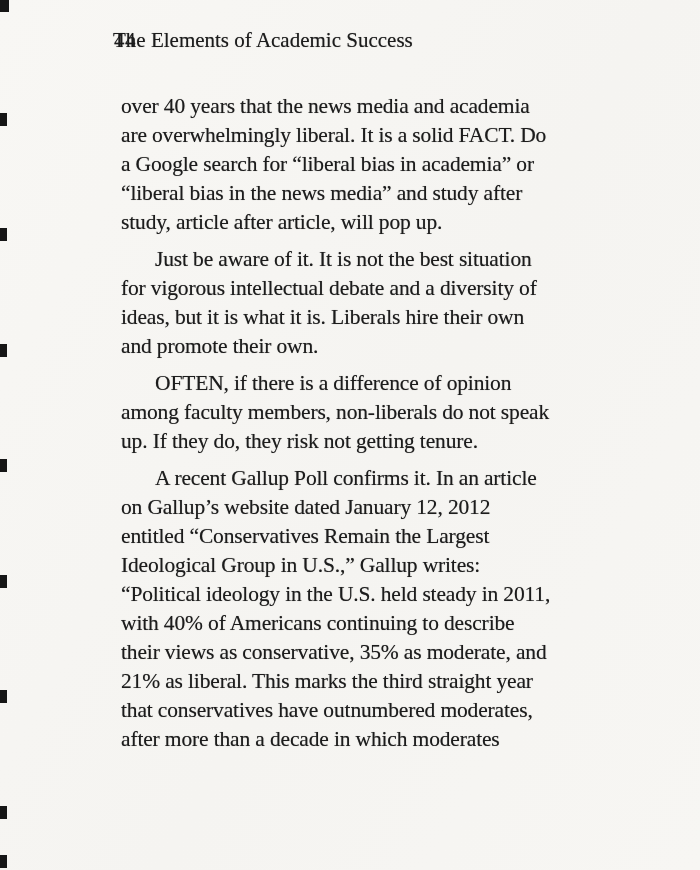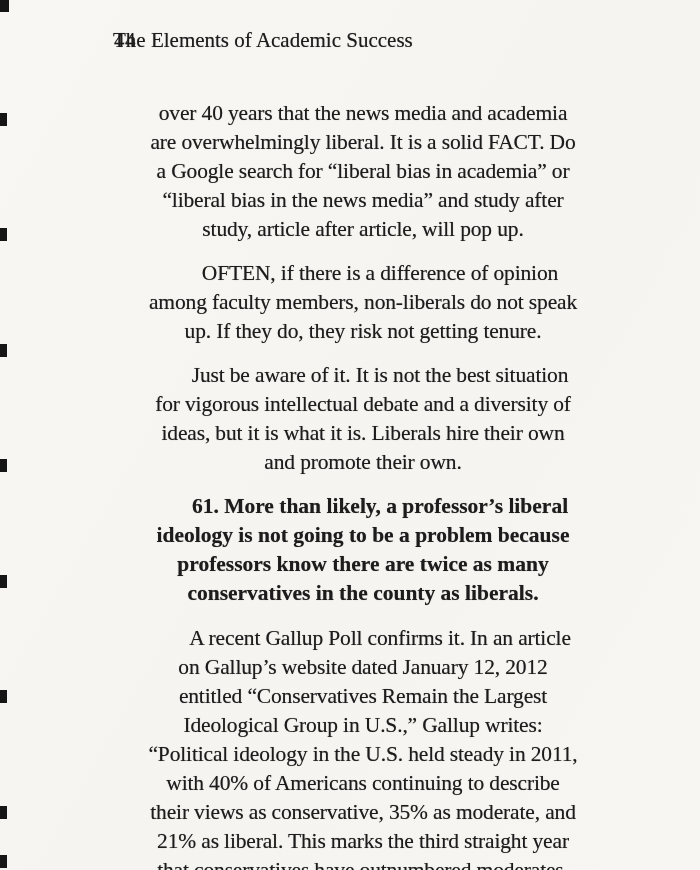--- a/index.html
+++ b/index.html
@@ -45,22 +45,21 @@
     top: 84px;
     width: 500px;
     font-size: 21.5px;
     line-height: 29px;
     letter-spacing: -0.15px;
     color: #1c1c1c;
     text-shadow: 0 0 0.7px rgba(30,30,30,0.55);
   }
   .para {
     white-space: pre-line;
-    margin: 15px;
-    text-align: center;
+    margin: 8px;
   }
   .para.indent {
     text-indent: 34px;
   }
   .para.heading {
     font-weight: bold;
     margin-top: 14px;
     margin-bottom: 16px;
     letter-spacing: 0;
   }
@@ -85,31 +84,27 @@
     <span class="pagenum">44</span>
     <span class="booktitle">The Elements of Academic Success</span>
   </div>
 
   <div class="textcol" id="paragraphs">
       <div class="para body">over 40 years that the news media and academia
 are overwhelmingly liberal. It is a solid FACT. Do
 a Google search for “liberal bias in academia” or
 “liberal bias in the news media” and study after
 study, article after article, will pop up.</div>
-      <div class="para body indent">OFTEN, if there is a difference of opinion
-among faculty members, non-liberals do not speak
-up. If they do, they risk not getting tenure.</div>
       <div class="para body indent">Just be aware of it. It is not the best situation
 for vigorous intellectual debate and a diversity of
 ideas, but it is what it is. Liberals hire their own
 and promote their own.</div>
-      <div class="para heading indent">61. More than likely, a professor’s liberal
-ideology is not going to be a problem because
-professors know there are twice as many
-conservatives in the county as liberals.</div>
+      <div class="para body indent">OFTEN, if there is a difference of opinion
+among faculty members, non-liberals do not speak
+up. If they do, they risk not getting tenure.</div>
       <div class="para body indent">A recent Gallup Poll confirms it. In an article
 on Gallup’s website dated January 12, 2012
 entitled “Conservatives Remain the Largest
 Ideological Group in U.S.,” Gallup writes:
 “Political ideology in the U.S. held steady in 2011,
 with 40% of Americans continuing to describe
 their views as conservative, 35% as moderate, and
 21% as liberal. This marks the third straight year
 that conservatives have outnumbered moderates,
 after more than a decade in which moderates</div>

